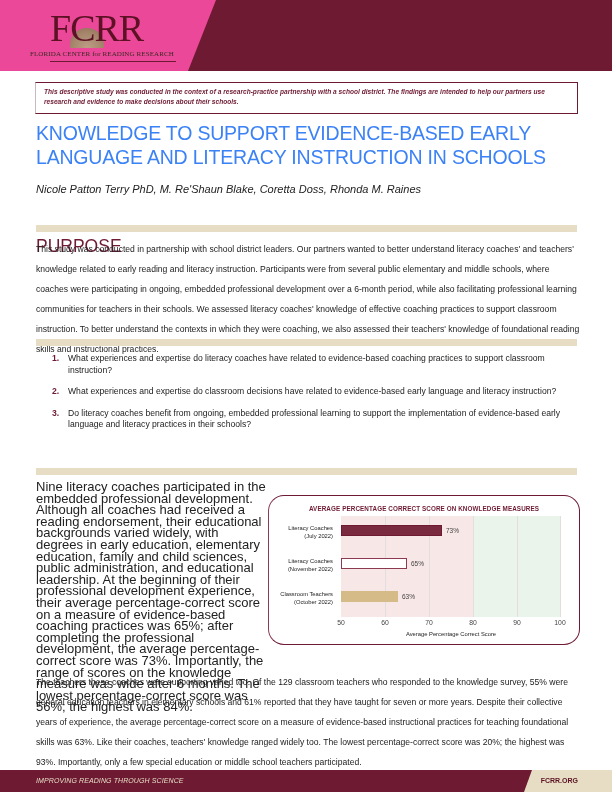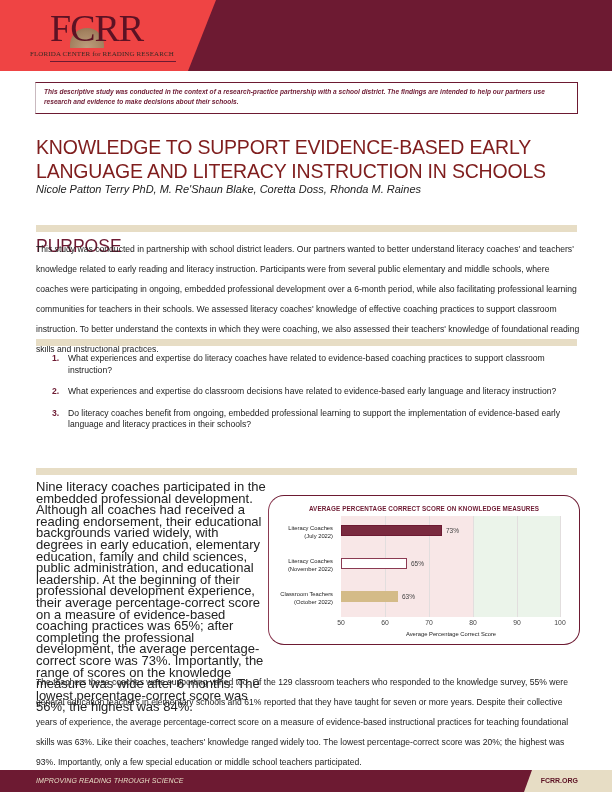--- a/index.html
+++ b/index.html
@@ -1,41 +1,41 @@
 <!DOCTYPE html>
 <html><head>
 <meta charset="utf-8">
 <style>
   * { box-sizing: border-box; margin: 0; padding: 0; }
   html, body { width: 612px; height: 792px; background: #ffffff; overflow: hidden; }
   body { position: relative; font-family: "Liberation Sans", sans-serif; color: #222; }
 
   
-  .header { position: absolute; left: 0; top: 0; width: 612px; height: 71px; background: #ef4444; }
+  .header { position: absolute; left: 0; top: 0; width: 612px; height: 71px; background: #ec4899; }
   .header-band { position: absolute; left: 188px; top: 0; width: 424px; height: 71px; background: #6d1a32;
     clip-path: polygon(28px 0, 424px 0, 424px 71px, 0 71px); }
   .logo { position: absolute; left: 30px; top: 8px; width: 160px; height: 56px; }
   .logo-mark { position: absolute; left: 20px; top: 0; font-family: "Liberation Serif", serif; font-size: 38px;
     color: #5c1224; letter-spacing: -1px; line-height: 40px; }
   .logo-sun { position: absolute; left: 40px; top: 20px; width: 34px; height: 20px; border-radius: 34px 34px 0 0;
     background: radial-gradient(circle at 50% 100%, #b8a984 0%, #9c8a64 60%, #7e6d4a 100%); opacity: 0.9; }
   .logo-sub { position: absolute; left: 0; top: 42px; font-family: "Liberation Serif", serif; font-size: 7px;
     color: #3a2a24; white-space: nowrap; letter-spacing: 0.1px; }
   .logo-rule { position: absolute; left: 20px; top: 53px; width: 126px; height: 1px; background: #6d1a32; }
   .header-title { position: absolute; left: 224px; top: 24px; color: #ffffff; font-weight: bold; font-size: 20px;
     letter-spacing: 0.3px; }
 
   
   .notice { position: absolute; left: 35px; top: 82px; width: 543px; height: 32px; border: 1px solid #6d1a32;
     border-left: 1px solid #c9b9bf; padding: 4px 8px; }
   .notice p { font-size: 6.6px; font-style: italic; font-weight: bold; color: #6d1a32; line-height: 9.5px; }
 
   
-  .doc-title { position: absolute; left: 36px; top: 135px; width: 545px; font-size: 19.5px; line-height: 24px;
-    color: #7f1d1d; font-weight: normal; letter-spacing: -0.2px; }
+  .doc-title { position: absolute; left: 36px; top: 121px; width: 545px; font-size: 19.5px; line-height: 24px;
+    color: #3b82f6; font-weight: normal; letter-spacing: -0.2px; }
   .authors { position: absolute; left: 36px; top: 183px; font-size: 11px; color: #222; font-style: italic; }
 
   
   .section-head { position: absolute; left: 36px; width: 541px; height: 22px; }
   .section-head .bar { position: absolute; left: 0; right: 0; bottom: 1px; height: 7px; background: #e7ddc5; }
   .section-head h2 { position: relative; font-size: 17.5px; font-weight: normal; color: #6d1a32; line-height: 22px;
     background: linear-gradient(#fff 0, #fff 100%); background: transparent; display: inline-block; margin-top: 24px; }
 
   .para { position: absolute; left: 36px; width: 545px; font-size: 8.6px; line-height: 20px; color: #222; }
 

